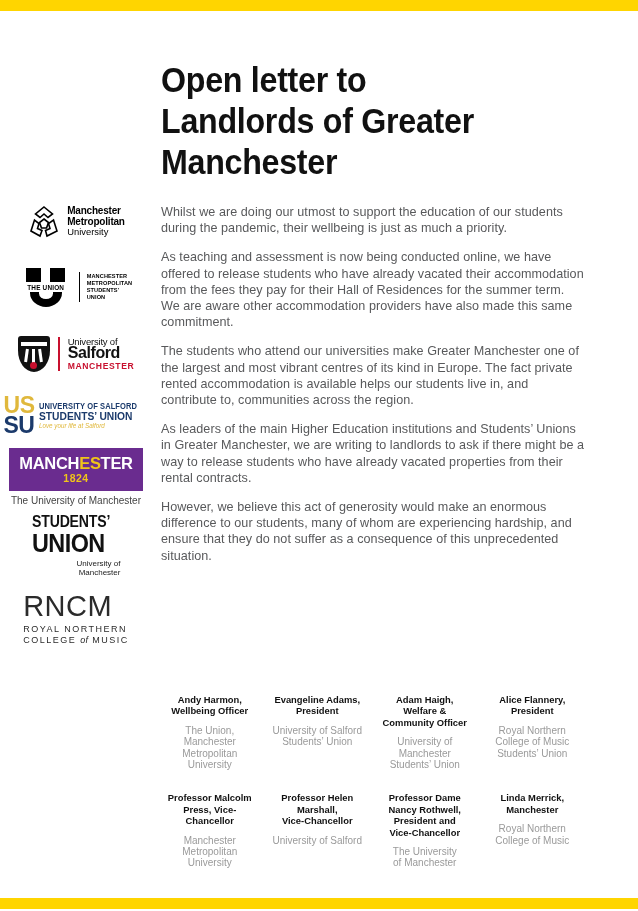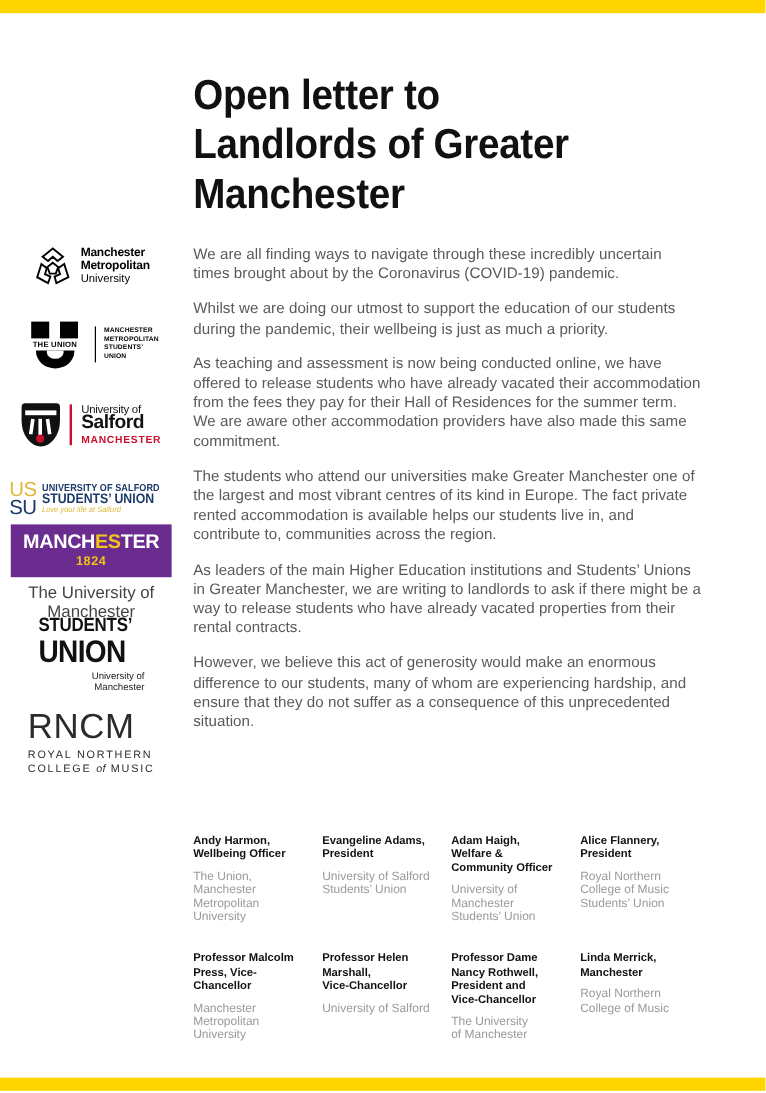--- a/index.html
+++ b/index.html
@@ -85,37 +85,37 @@
   .sal-shield .wh4 { position:absolute; left:21px; top:13px; width:3px; height:13px; background:#fff; transform:rotate(-8deg);}
   .sal-shield .dot { position:absolute; left:12px; top:26px; width:7px; height:7px; background:#c8102e; border-radius:50%; }
   .sal-rule { width:2px; height:34px; background:#c8102e; }
   .sal-text { line-height:1; }
   .sal-text .l1 { font-size:9.5px; color:#111; letter-spacing:-0.2px; }
   .sal-text .l2 { font-size:16px; font-weight:bold; color:#111; letter-spacing:-0.4px; margin-top:-1px; }
   .sal-text .l3 { font-size:8.6px; font-weight:bold; color:#c8102e; letter-spacing:0.6px; margin-top:1px; }
 
   
   .ussu { display:flex; align-items:center; gap:5px; }
-  .ussu-mark { line-height:0.86; font-weight:normal; font-size:17px; letter-spacing:-0.5px; }
+  .ussu-mark { line-height:0.86; font-weight:bold; font-size:23px; letter-spacing:-0.5px; }
   .ussu-mark .r1 { color:#e0b83c; }
   .ussu-mark .r2 { color:#1b3a6b; }
   .ussu-txt { line-height:1.02; }
   .ussu-txt .t1 { font-size:8.4px; font-weight:bold; color:#1b3a6b; letter-spacing:0.1px; transform:scaleX(0.9); transform-origin:left; }
   .ussu-txt .t2 { font-size:11.4px; font-weight:bold; color:#1b3a6b; letter-spacing:0px; transform:scaleX(0.9); transform-origin:left; }
   .ussu-txt .t3 { font-size:6.6px; color:#e0b83c; font-style:italic; margin-top:1px; transform:scaleX(0.95); transform-origin:left; }
 
   
   .uom { text-align:center; }
   .uom-box {
     background:#6a2c8f; padding:7px 10px 6px; display:inline-block;
   }
   .uom-box .m { font-size:16.5px; font-weight:bold; color:#fff; letter-spacing:-0.3px; line-height:1; }
   .uom-box .m .y { color:#f0c419;text-align:right; }
   .uom-box .y1824 { font-size:10.5px; font-weight:bold; color:#f0c419; letter-spacing:0.5px; line-height:1.2; margin-top:1px; }
-  .uom-cap { font-size:14px; color:#444; margin-top:4px; }
+  .uom-cap { font-size:10px; color:#444; margin-top:4px; }
 
   
   .sunion { text-align:left; }
   .sunion .s1 {
     font-family:"Liberation Sans Narrow","Liberation Sans", sans-serif;
     font-size:16px; font-weight:bold; color:#111; letter-spacing:-0.2px; line-height:1;
     transform:scaleX(0.88); transform-origin:left;
   }
   .sunion .s2 {
     font-family:"Liberation Sans Narrow","Liberation Sans", sans-serif;
@@ -125,21 +125,21 @@
   .sunion .s3 { font-size:8px; color:#222; text-align:right; line-height:9.6px; margin-top:2px; }
 
   
   .rncm { text-align:left; }
   .rncm .r1 { font-size:29px; color:#2b2b2b; letter-spacing:0.5px; line-height:1; font-weight:300; }
   .rncm .r2 { font-size:9px; color:#2b2b2b; letter-spacing:1.5px; line-height:11.5px; margin-top:3px; }
   .rncm .r2 .of { font-style:italic; letter-spacing:0.3px; }
 
   
   .signers { position:absolute; left:161px; top:683px; width:430px; }
-  .sign-row { display:flex; }
+  .sign-row { display:flex;text-align:center; }
   .sign-row + .sign-row { margin-top:12px; }
   .sign-cell { width:118px; padding-right:10px; }
   .sign-name { font-size:9.4px; line-height:11.4px; color:#111; font-weight:bold; }
   .sign-name .role { font-weight:bold; }
   .sign-org { font-size:10px; line-height:11.4px; color:#9a9a9a; margin-top:8px; }
 </style>
 </head>
 <body>
 
 <div class="bar-top"></div>
@@ -252,21 +252,20 @@
         <div class="r2">
           <div>ROYAL NORTHERN</div>
           <div><span>COLLEGE </span><span class="of">of</span><span> MUSIC</span></div>
         </div>
       </div>
     </div>
 
   </div>
 
   <div class="body-col">
-    <p class="para">We are all finding ways to navigate through these incredibly uncertain times brought about by the Coronavirus (COVID-19) pandemic.</p>
     <p class="para">Whilst we are doing our utmost to support the education of our students during the pandemic, their wellbeing is just as much a priority.</p>
     <p class="para">As teaching and assessment is now being conducted online, we have offered to release students who have already vacated their accommodation from the fees they pay for their Hall of Residences for the summer term. We are aware other accommodation providers have also made this same commitment.</p>
     <p class="para">The students who attend our universities make Greater Manchester one of the largest and most vibrant centres of its kind in Europe. The fact private rented accommodation is available helps our students live in, and contribute to, communities across the region.</p>
     <p class="para">As leaders of the main Higher Education institutions and Students’ Unions in Greater Manchester, we are writing to landlords to ask if there might be a way to release students who have already vacated properties from their rental contracts.</p>
     <p class="para">However, we believe this act of generosity would make an enormous difference to our students, many of whom are experiencing hardship, and ensure that they do not suffer as a consequence of this unprecedented situation.</p>
   </div>
 
   <div class="signers">
 
     <div class="sign-row">

